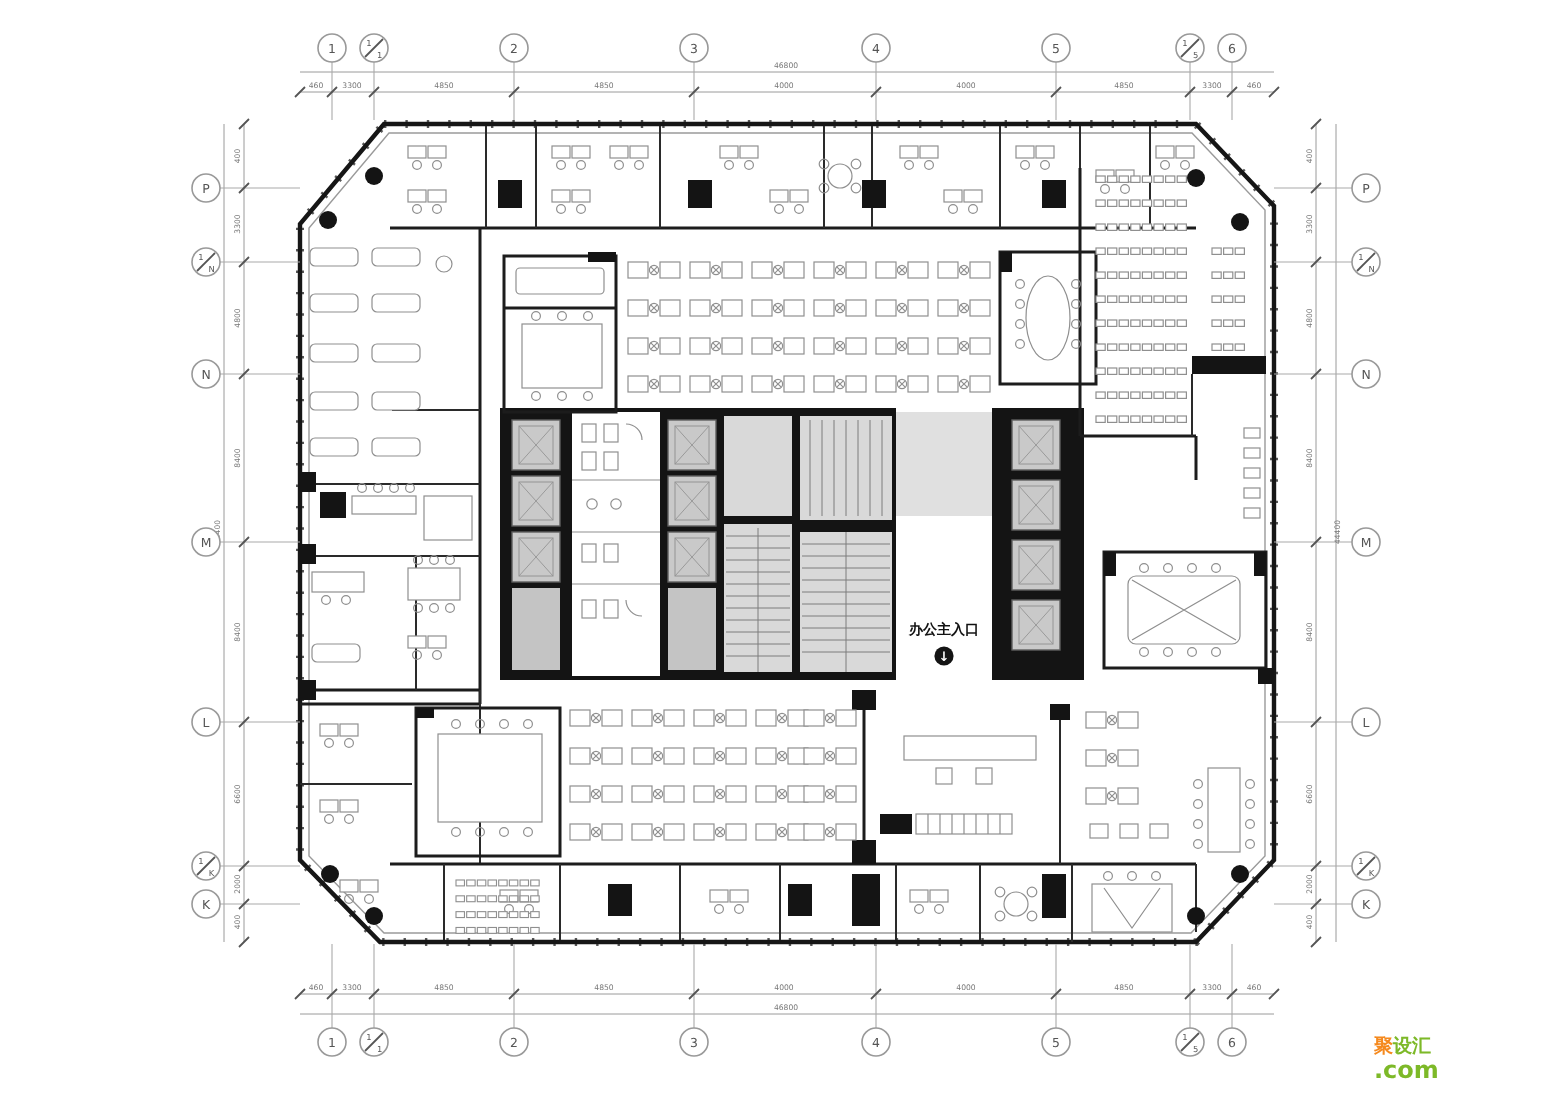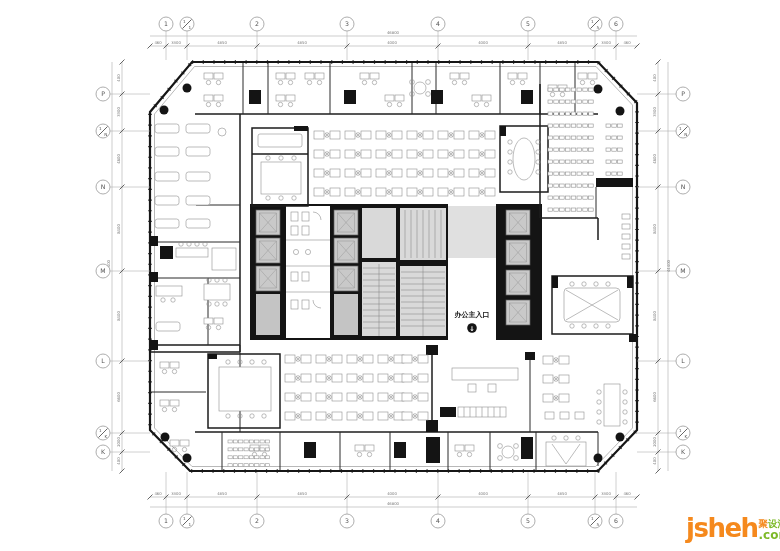--- a/index.html
+++ b/index.html
@@ -624,19 +624,18 @@
   </g>
 
   <g>
     <text class="entrtxt" x="472" y="317">办公主入口</text>
     <circle class="blk" cx="472" cy="328" r="4.8"></circle>
     <text class="arrowtxt" x="472" y="330.6">↓</text>
   </g>
 </svg>
 
 <div class="wm">
-  <span class="wm-brand" id="wm-brand" style="color: rgb(245, 137, 29);">jsheh</span>
   <span class="wm-col">
     <span class="wm-cn"><span id="wm-cn1" style="color: rgb(245, 137, 29);">聚</span><span id="wm-cn2" style="color: rgb(125, 185, 40);">设汇</span></span>
     <span class="wm-tld" id="wm-tld" style="color: rgb(125, 185, 40);">.com</span>
   </span>
 </div>
 </div>
 
 </body></html>

